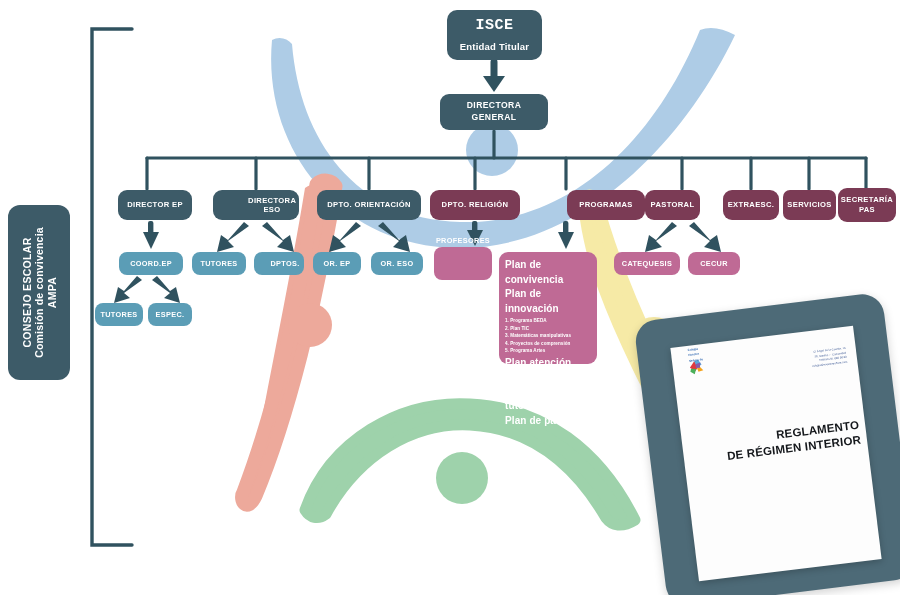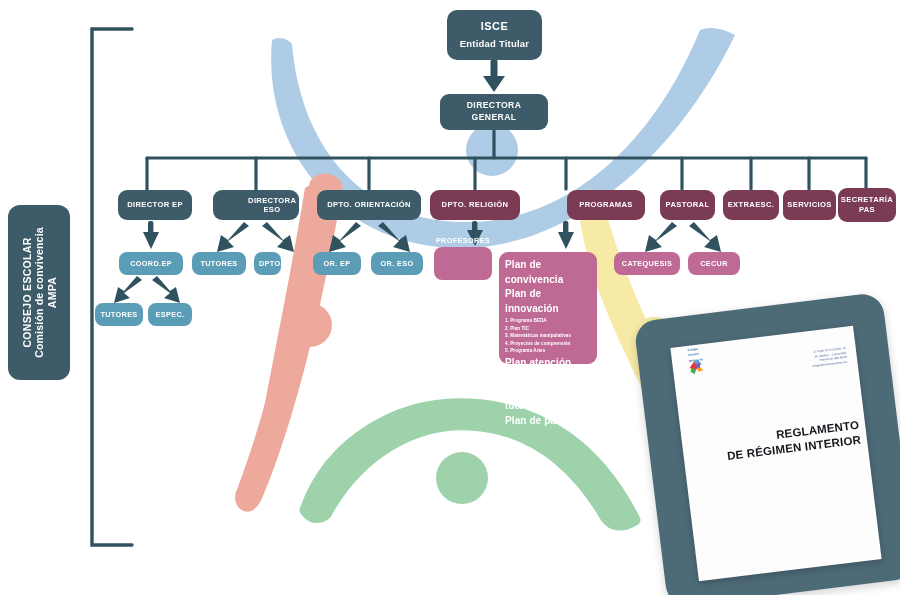--- a/index.html
+++ b/index.html
@@ -27,46 +27,46 @@
     box-sizing:border-box;
     line-height:1.25;
     letter-spacing:.2px;
   }
   .dark{background:#3d5b68;}
   .maroon{background:#7b3b55;}
   .teal{background:#5b9db6;}
   .pink{background:#bf6a95;}
 
   .b-isce{left:447px;top:10px;width:95px;height:50px;border-radius:10px;flex-direction:column;}
-  .b-isce .t1{font-size:11px;font-weight:bold;letter-spacing:.5px;}
+  .b-isce .t1{font-size:15px;font-weight:bold;letter-spacing:.5px;font-family:Liberation Mono, monospace;}
   .b-isce .t2{font-size:9.5px;font-weight:bold;margin-top:5px;}
 
   .b-dg{left:440px;top:94px;width:108px;height:36px;flex-direction:column;font-size:8.6px;font-weight:bold;letter-spacing:.4px;}
   .b-dg div{line-height:1.35;}
 
   .lvl2{height:30px;font-size:7.6px;font-weight:bold;letter-spacing:.35px;padding:0 4px;}
   .lvl3{height:23px;font-size:7.3px;font-weight:bold;letter-spacing:.35px;padding:0 6px;border-radius:8px;}
   .lvl3.two{height:33px;flex-direction:column;line-height:1.35;gap:36px;}
   .lvl2.two{flex-direction:column;line-height:1.3;}
 
   
   .p-dirEP   {left:118px;top:190px;width:74px;}
   .p-dirESO  {left:213px;top:190px;width:86px;padding-left:36px;}
   .p-orient  {left:317px;top:190px;width:104px;}
   .p-relig   {left:430px;top:190px;width:90px;}
   .p-progr   {left:527px;top:190px;width:78px;margin-left:40px;}
-  .p-pastor  {left:660px;top:190px;width:55px;}
+  .p-pastor  {left:645px;top:190px;width:55px;}
   .p-extra   {left:723px;top:190px;width:56px;}
   .p-serv    {left:783px;top:190px;width:53px;border-radius:7px;}
   .p-secre   {left:838px;top:188px;width:58px;height:34px;}
 
   
   .p-coord   {left:119px;top:252px;width:64px;}
   .p-tut1    {left:192px;top:252px;width:54px;}
-  .p-dptos   {left:254px;top:252px;width:27px;padding-left:18px;}
+  .p-dptos   {left:254px;top:252px;width:50px;padding-left:18px;}
   .p-orep    {left:313px;top:252px;width:48px;}
   .p-oreso   {left:371px;top:252px;width:52px;}
   .p-profrel {left:434px;top:247px;width:58px;}
   .p-cateq   {left:614px;top:252px;width:66px;}
   .p-cecur   {left:688px;top:252px;width:52px;}
 
   
   .p-tut2    {left:95px;top:303px;width:48px;}
   .p-espec   {left:148px;top:303px;width:44px;}
 

